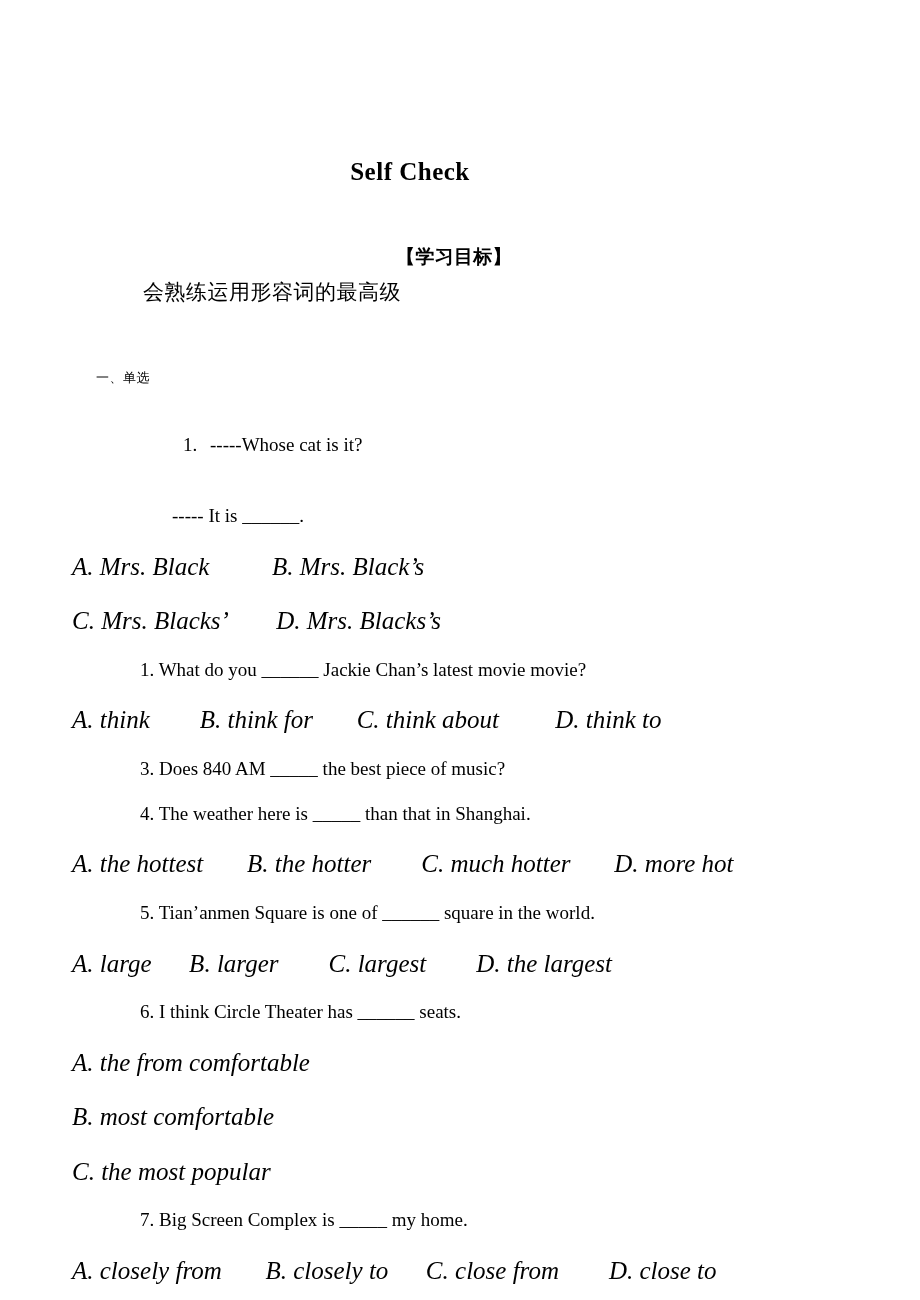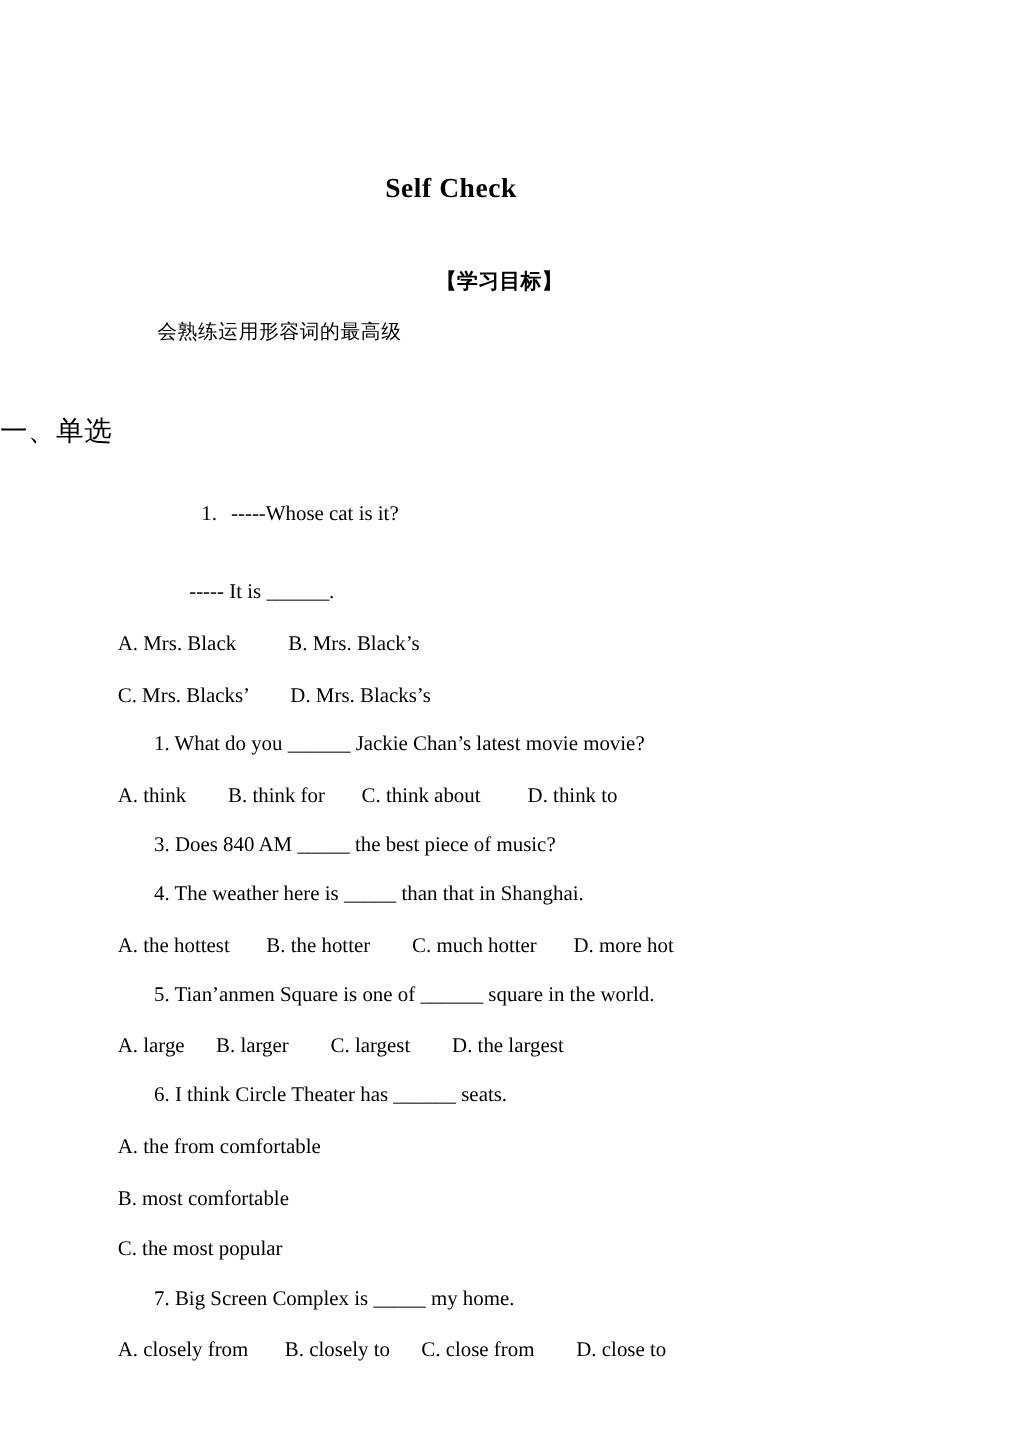--- a/index.html
+++ b/index.html
@@ -42,30 +42,31 @@
   }
   .goals-heading {
     font-size: 19px;
     font-weight: bold;
     margin-left: 88px;
     line-height: 1.35;
     letter-spacing: 0.3px;
     text-align: center;
   }
   .goals-text {
-    font-size: 18px;
+    font-size: 21px;
     margin-left: 143px;
-    margin-top: 20px;
+    margin-top: 9px;
     line-height: 1.35;
     letter-spacing: 0.5px;
   }
 
   
   .section-heading {
-    font-size: 25px;
+    font-size: 13px;
+    margin-left: 96px;
     margin-top: 63px;
     line-height: 1.35;
     letter-spacing: 0.5px;
   }
 
   
   .qlist {
     margin-top: 21px;
   }
   .question {
@@ -87,25 +88,26 @@
     width: 27px;
   }
   .q-sub {
     font-size: 19px;
     margin-left: 172px;
     margin-top: 22px;
     line-height: 1.3;
     white-space: pre-wrap;
   }
   .q-options {
-    font-size: 19px;
-    margin-left: 107px;
+    font-size: 25px;
+    margin-left: 72px;
     margin-top: 22px;
     line-height: 1.3;
     white-space: pre;
+    font-style: italic;
   }
   .q-options.stacked {
     white-space: normal;
   }
   .q-options.stacked .opt-row {
     margin-top: 22px;
   }
   .q-options.stacked .opt-row:first-child {
     margin-top: 0;
   }

